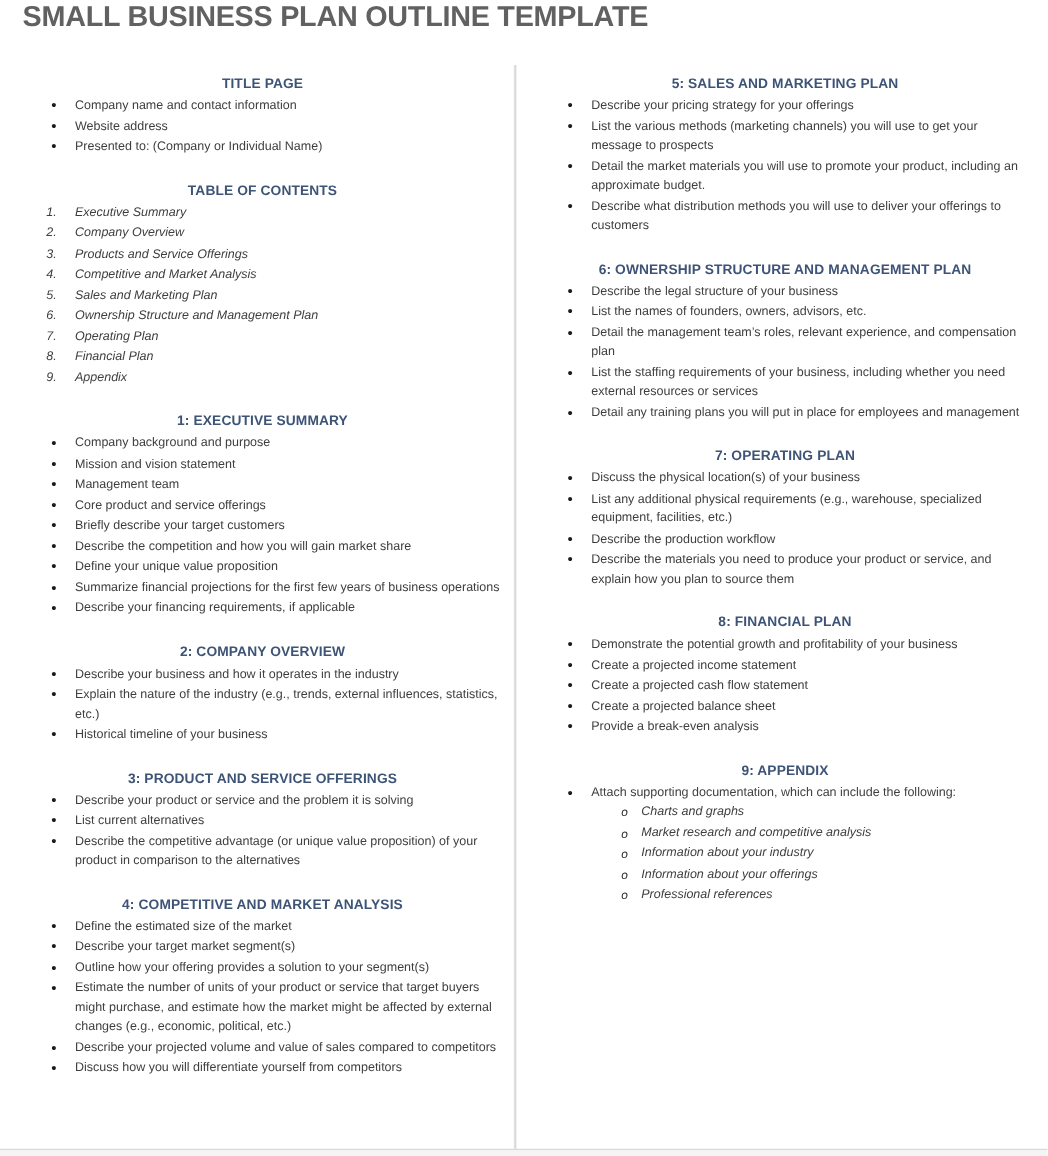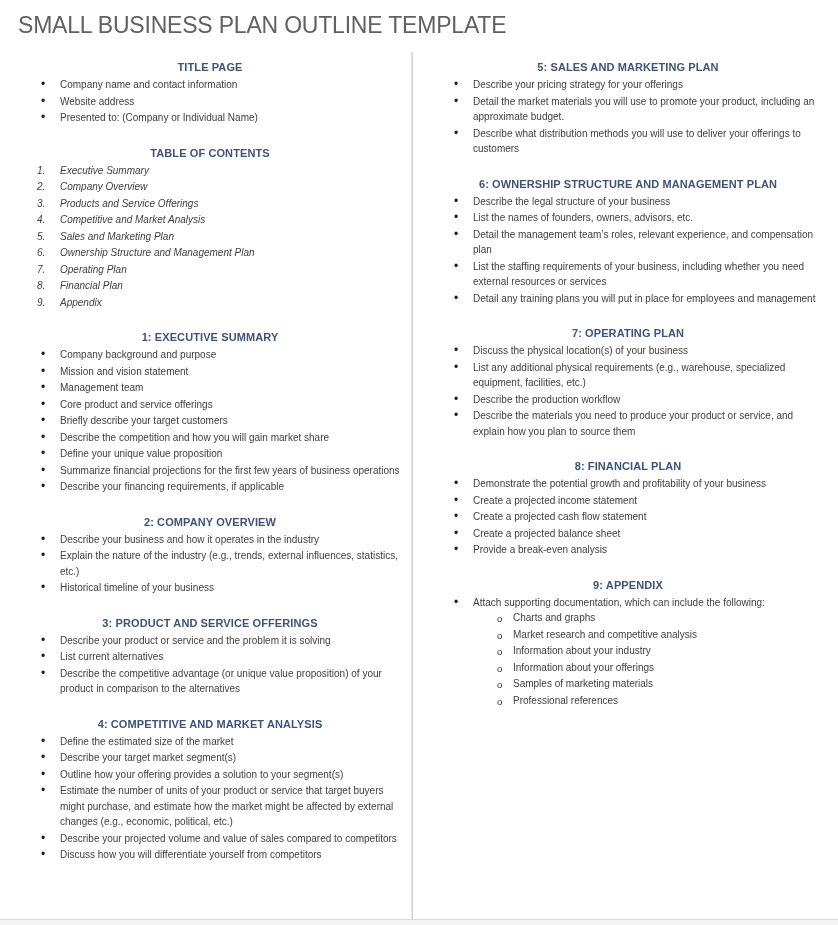--- a/index.html
+++ b/index.html
@@ -14,22 +14,22 @@
   body{
     width:838px; height:925px;
     background:var(--page-bg);
     font-family:"Liberation Sans", sans-serif;
     overflow:hidden;
     position:relative;
   }
   .page{ position:relative; width:838px; height:925px; background:var(--page-bg); }
 
   .doc-title{
-    position:absolute; left:18px; top:12px;
-    font-size:23px; font-weight:400; letter-spacing:-0.2px;
+    position:absolute; left:18px; top:0;
+    font-size:23px; font-weight:700; letter-spacing:-0.2px;
     color:var(--title-color);
     white-space:nowrap;
   }
 
   .col{ position:absolute; top:52px; }
   .col-left{ left:18px; width:384px; }
   .col-right{ left:431px; width:394px; }
 
   .section-heading{
     font-size:11px; font-weight:700; letter-spacing:0.1px;
@@ -52,21 +52,21 @@
   }
   ul.numbered{ counter-reset:n;font-style:italic; }
   ul.numbered > li.item::before{
     counter-increment:n;
     content:counter(n) ".";
     position:absolute; left:19px; top:0; color:var(--body-color);
   }
   ul.sub{
     list-style:none; margin:0; padding:0;
   }
-  ul.sub > li.sub-item{ position:relative; padding-left:40px; margin-bottom:1px; }
+  ul.sub > li.sub-item{ position:relative; padding-left:40px; margin-bottom:1px;font-style:italic; }
   ul.sub > li.sub-item::before{
     content:"o";
     position:absolute; left:24px; top:1px;
     font-size:9.5px; color:#2a2a2a;
   }
 
   .v-divider{
     position:absolute; left:411px; top:52px;
     width:2px; height:867px;
     background:linear-gradient(to right,#e9e9e9,#cfcfcf);
@@ -152,20 +152,21 @@
           <li class="item"><span>Discuss how you will differentiate yourself from competitors</span></li>
         </ul>
       </div>
     </div>
   <div class="v-divider"></div>
   <div class="col col-right">
       <div class="section">
         <div class="section-heading">5: SALES AND MARKETING PLAN</div>
         <ul class="items bulleted">
           <li class="item"><span>Describe your pricing strategy for your offerings</span></li>
+          <li class="item"><span>List the various methods (marketing channels) you will use to get your message to prospects</span></li>
           <li class="item"><span>Detail the market materials you will use to promote your product, including an approximate budget.</span></li>
           <li class="item"><span>Describe what distribution methods you will use to deliver your offerings to customers</span></li>
         </ul>
       </div>
       <div class="section">
         <div class="section-heading">6: OWNERSHIP STRUCTURE AND MANAGEMENT PLAN</div>
         <ul class="items bulleted">
           <li class="item"><span>Describe the legal structure of your business</span></li>
           <li class="item"><span>List the names of founders, owners, advisors, etc.</span></li>
           <li class="item"><span>Detail the management team’s roles, relevant experience, and compensation plan</span></li>
@@ -193,21 +194,20 @@
         </ul>
       </div>
       <div class="section">
         <div class="section-heading">9: APPENDIX</div>
         <ul class="items bulleted">
           <li class="item"><span>Attach supporting documentation, which can include the following:</span><ul class="sub">
               <li class="sub-item"><span>Charts and graphs</span></li>
               <li class="sub-item"><span>Market research and competitive analysis</span></li>
               <li class="sub-item"><span>Information about your industry</span></li>
               <li class="sub-item"><span>Information about your offerings</span></li>
-              <li class="sub-item"><span>Samples of marketing materials</span></li>
               <li class="sub-item"><span>Professional references</span></li>
             </ul></li>
         </ul>
       </div>
     </div>
 
   <div class="page-bottom-edge"></div>
   <div class="below-page-strip"></div>
 </div>
 

